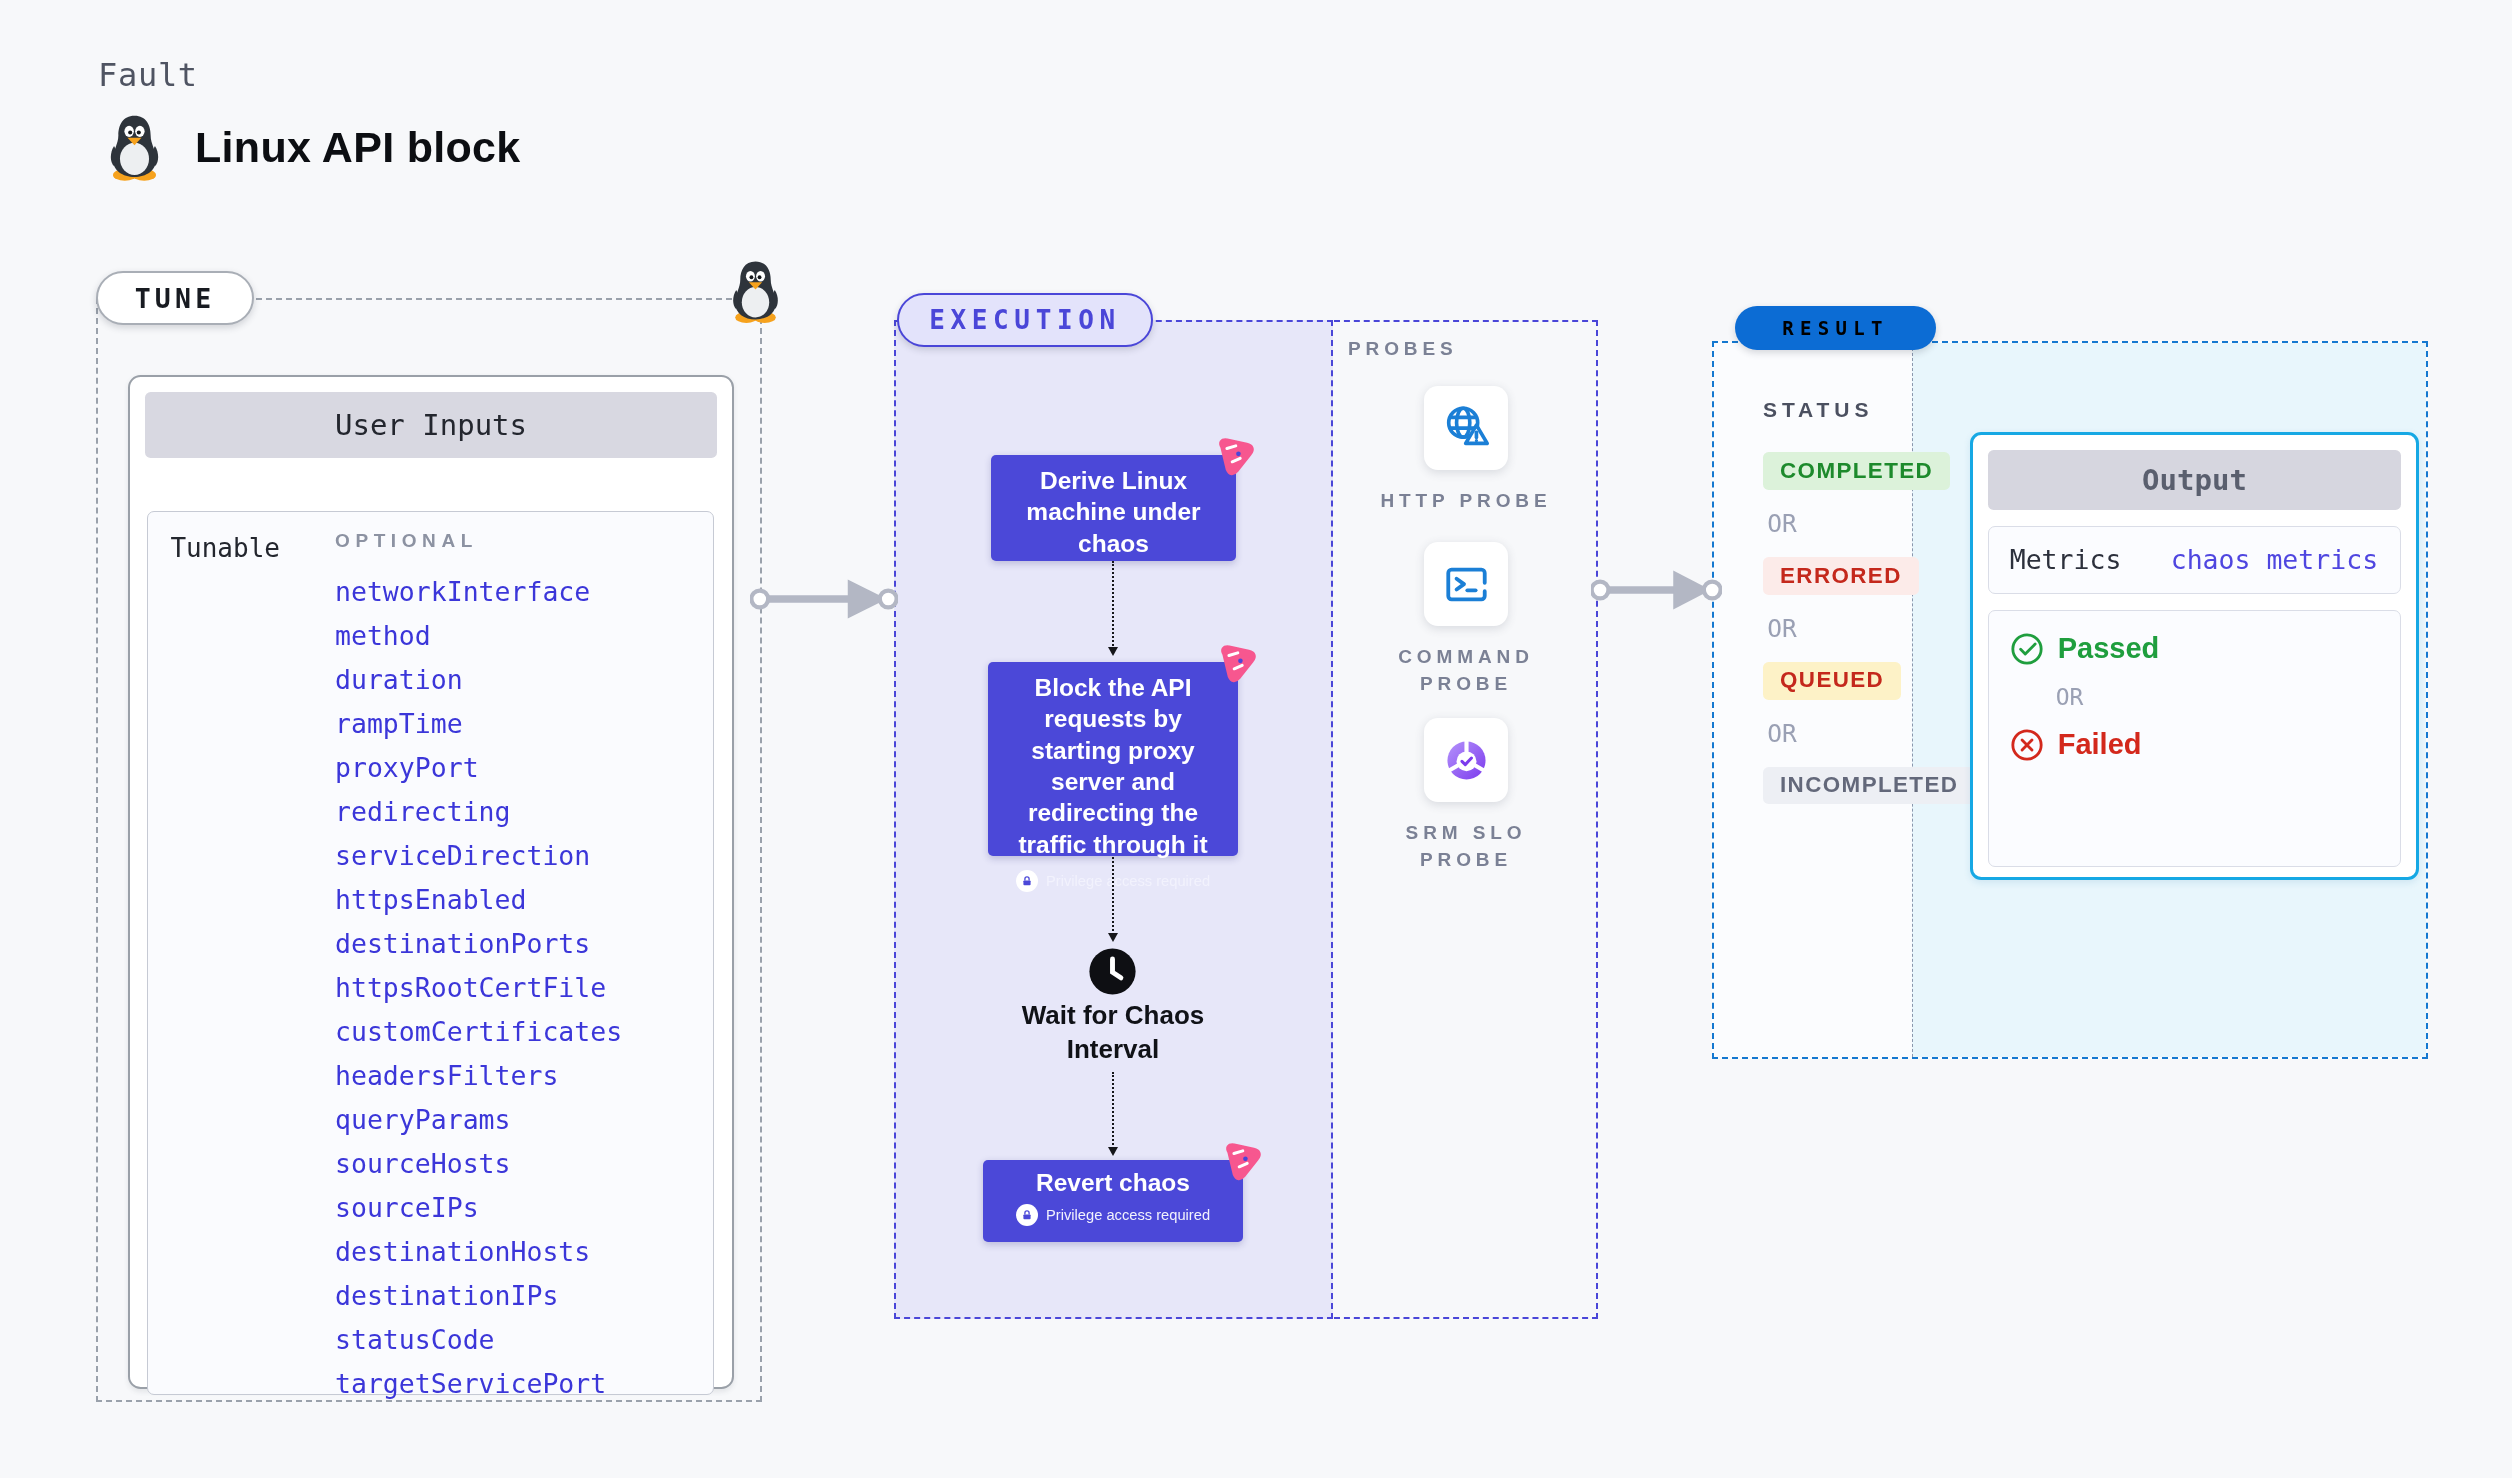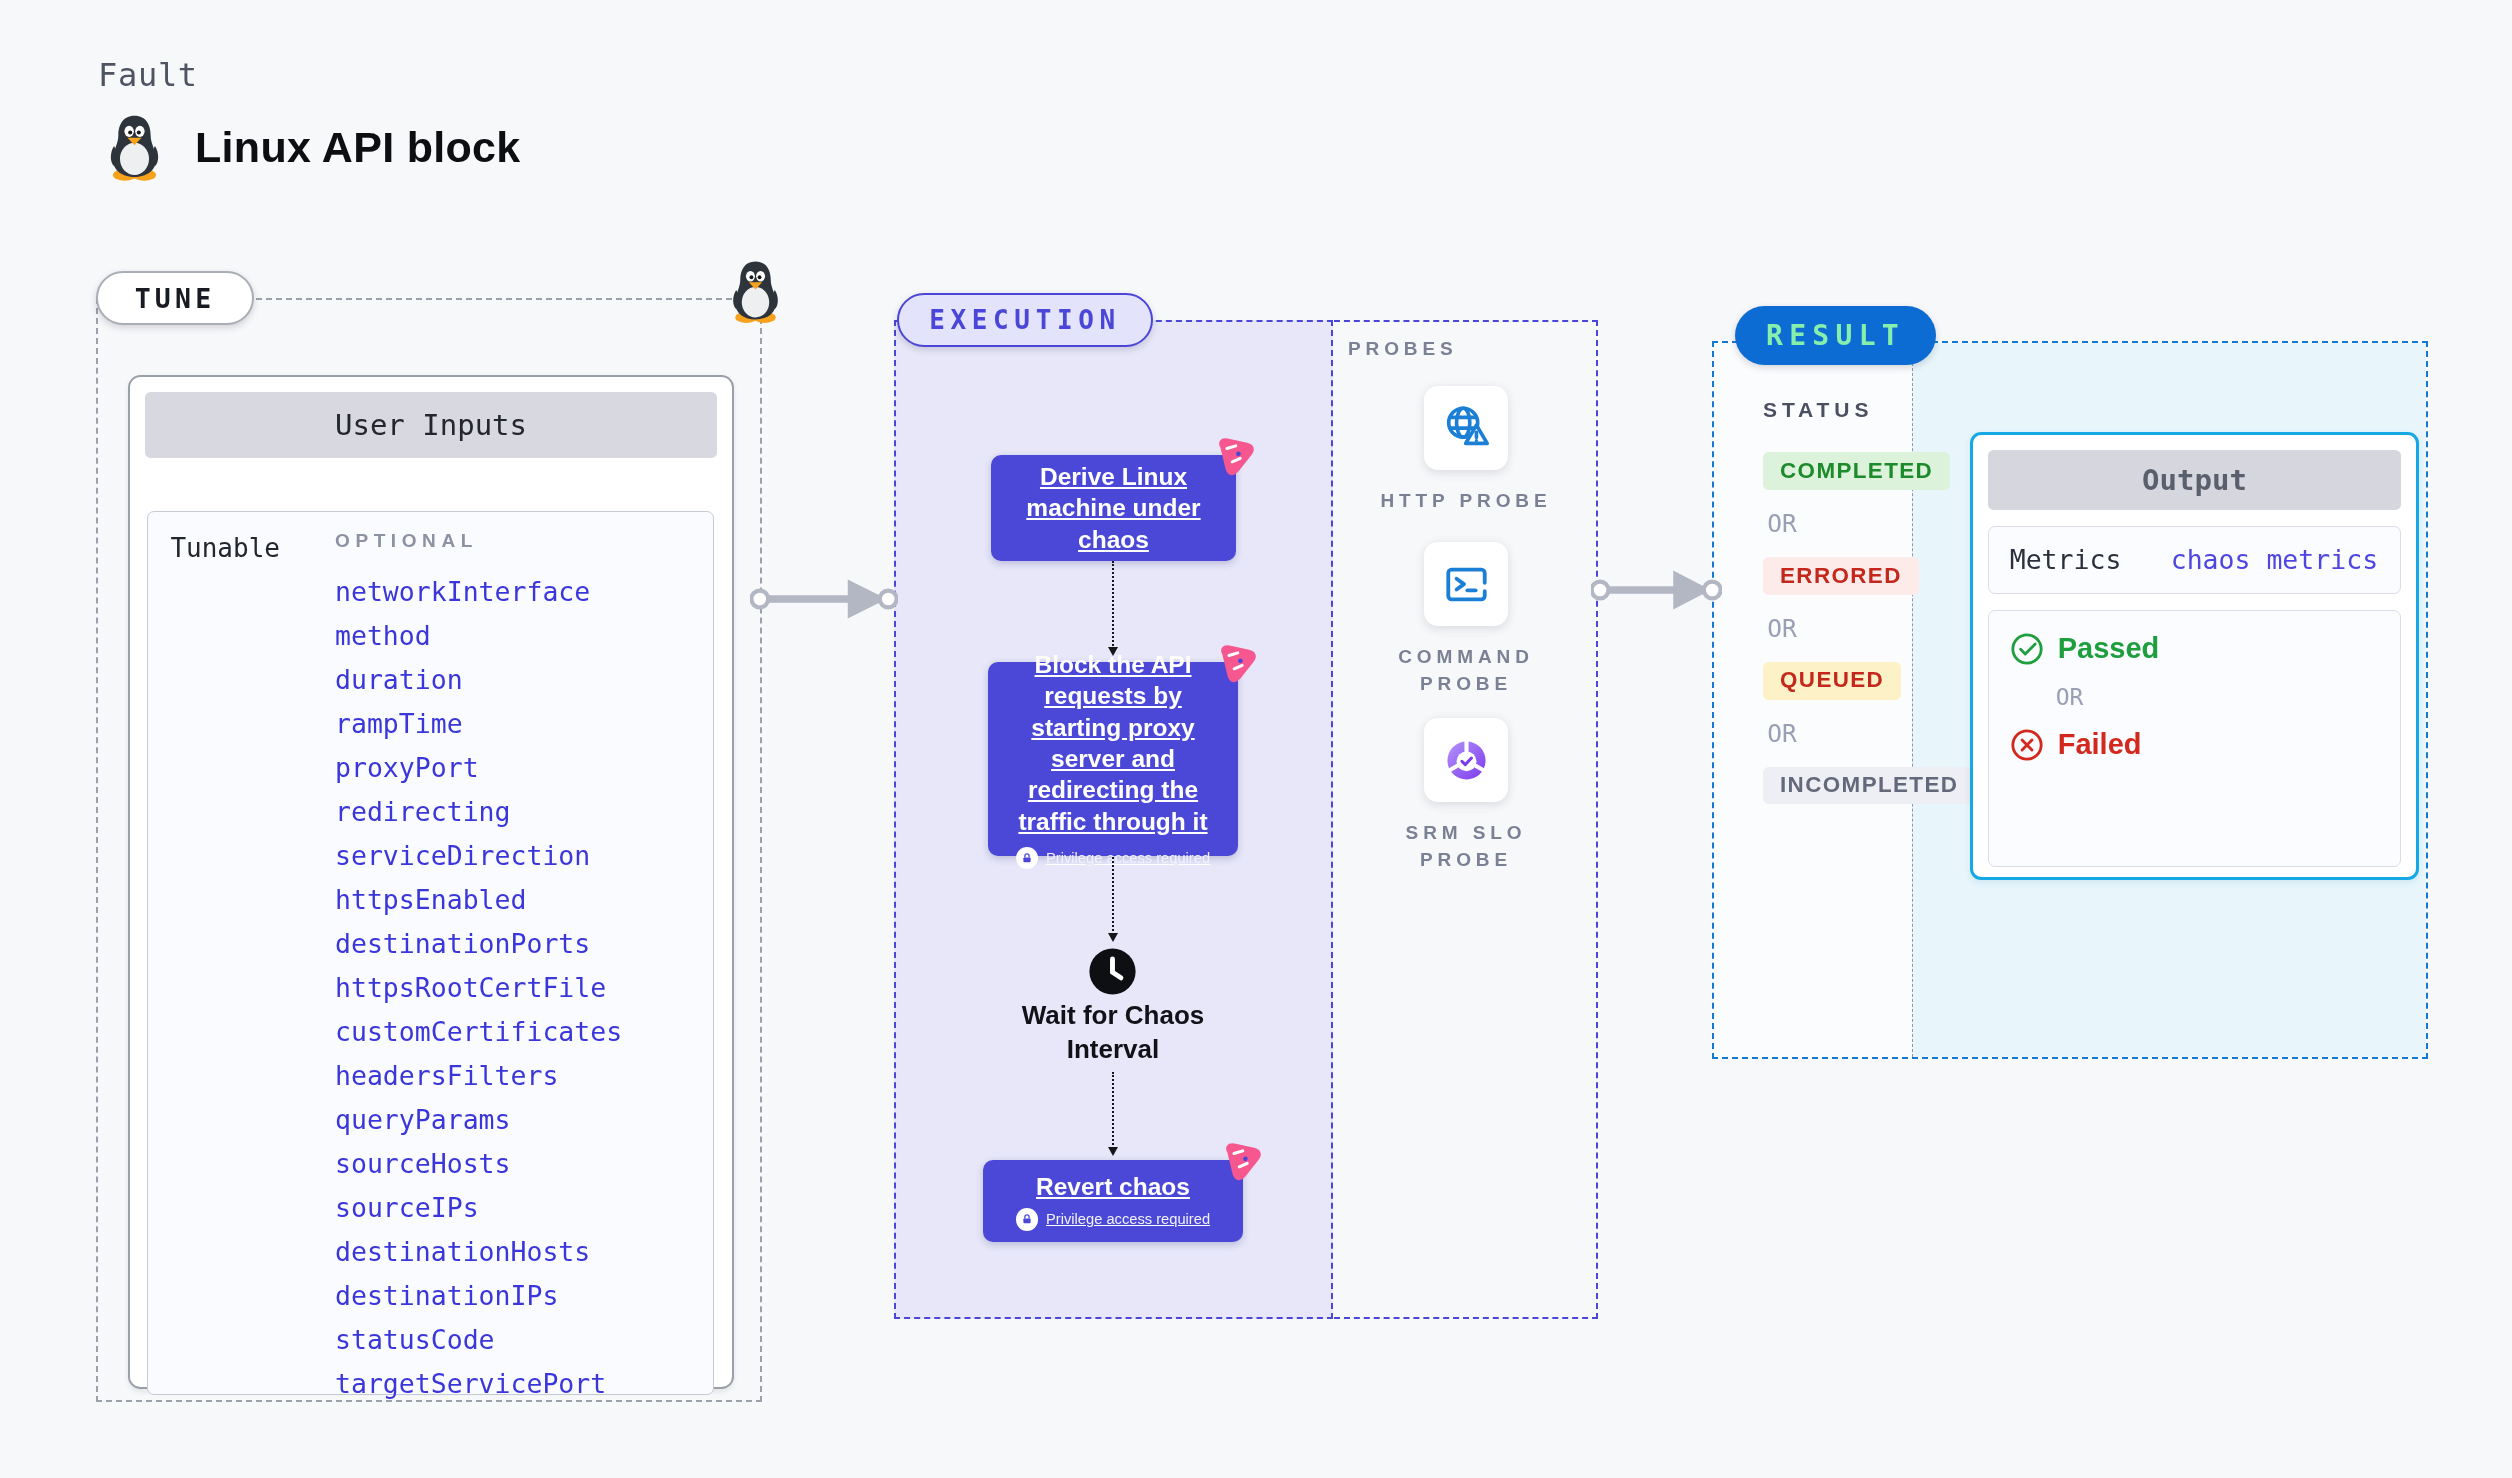--- a/index.html
+++ b/index.html
@@ -15,22 +15,22 @@
   .page-title { font-size:43px; font-weight:700; color:#0c0e12; letter-spacing:0.3px; }
 
   
   .pill { position:absolute; display:flex; align-items:center; justify-content:center;
           border-radius:31px; font-family:"DejaVu Sans Mono",monospace; font-weight:700;
           box-shadow:0 2.8px 7px rgba(40,44,60,.18); z-index:3; }
   .pill-tune { left:96px; top:271px; width:158px; height:54px; background:#ffffff;
                border:2.1px solid #a9aeb6; color:#181b21; font-size:26.5px; letter-spacing:4.2px; }
   .pill-exec { left:897px; top:293px; width:256px; height:54px; background:#e3e3fb;
                border:2.8px solid #4a46d8; color:#4a46d8; font-size:26px; letter-spacing:5.6px; }
-  .pill-result { left:1735px; top:306px; width:201px; height:59px; background:#0c6cd4;
-                 border:none; color:#86efac; font-size:28px; letter-spacing:6.3px; }
+  .pill-result { left:1735px; top:306px; width:201px; height:44px; background:#0c6cd4;
+                 border:none; color:#000000; font-size:19px; letter-spacing:6.3px; }
 
   
   .tune-box { position:absolute; left:96px; top:298px; width:666px; height:1104px;
               border:2.1px dashed #9aa1ab; }
   .tux-corner { position:absolute; left:722px; top:256px; width:67px; height:71px; z-index:4; }
   .ui-card { position:absolute; left:128px; top:375px; width:606px; height:1014px;
              background:#ffffff; border:2.8px solid #9aa0a8; border-radius:12.6px;
              box-shadow:0 2.1px 5.6px rgba(60,64,80,.10); }
   .ui-head { position:absolute; left:15.4px; top:15.4px; right:15.4px; height:66px; background:#d8d8e1;
              border-radius:5.6px; display:flex; align-items:center; justify-content:center;
@@ -44,23 +44,23 @@
   .param { font-family:"DejaVu Sans Mono",monospace; font-size:26.5px; color:#3b36d9; line-height:1.0; cursor:pointer; }
 
   
   .arrow-svg { position:absolute; z-index:2; }
 
   
   .exec-box { position:absolute; left:894px; top:320px; width:439px; height:999px;
               background:#e7e7f9; border:2.1px dashed #4a46d8; }
   .probes-box { position:absolute; left:1334px; top:320px; width:264px; height:999px;
                 border:2.1px dashed #4a46d8; border-left:none; }
-  .node { position:absolute; background:#4b48d8; border-radius:10px; color:#ffffff;
-          display:flex; flex-direction:column; align-items:center; justify-content:center;
-          text-align:center; padding:9.8px 18px; box-shadow:0 2.8px 7px rgba(40,40,120,.22);text-decoration:underline; }
+  .node { position:absolute; background:#4b48d8; border-radius:5px; color:#ffffff;
+          display:flex; flex-direction:column; align-items:center; justify-content:flex-start;
+          text-align:center; padding:9.8px 18px; box-shadow:0 2.8px 7px rgba(40,40,120,.22); }
   .node-label { font-size:24.5px; font-weight:700; line-height:1.28; }
   .node-1 { left:991px; top:455px; width:245px; height:106px; }
   .node-2 { left:988px; top:662px; width:250px; height:194px; }
   .node-3 { left:983px; top:1160px; width:260px; height:82px; padding:7px 14px; }
   .chaos-badge { position:absolute; right:-21px; top:-21px; width:46px; height:45px; }
   .lock-row { display:flex; align-items:center; justify-content:center; gap:7.7px; margin-top:9.8px; }
   .lock-circle { width:22.4px; height:22.4px; border-radius:50%; background:#ffffff;
                  display:flex; align-items:center; justify-content:center; }
   .lock-circle svg { width:12px; height:12px; }
   .lock-text { font-size:14.7px; font-weight:500; color:#f2f2fd; }

